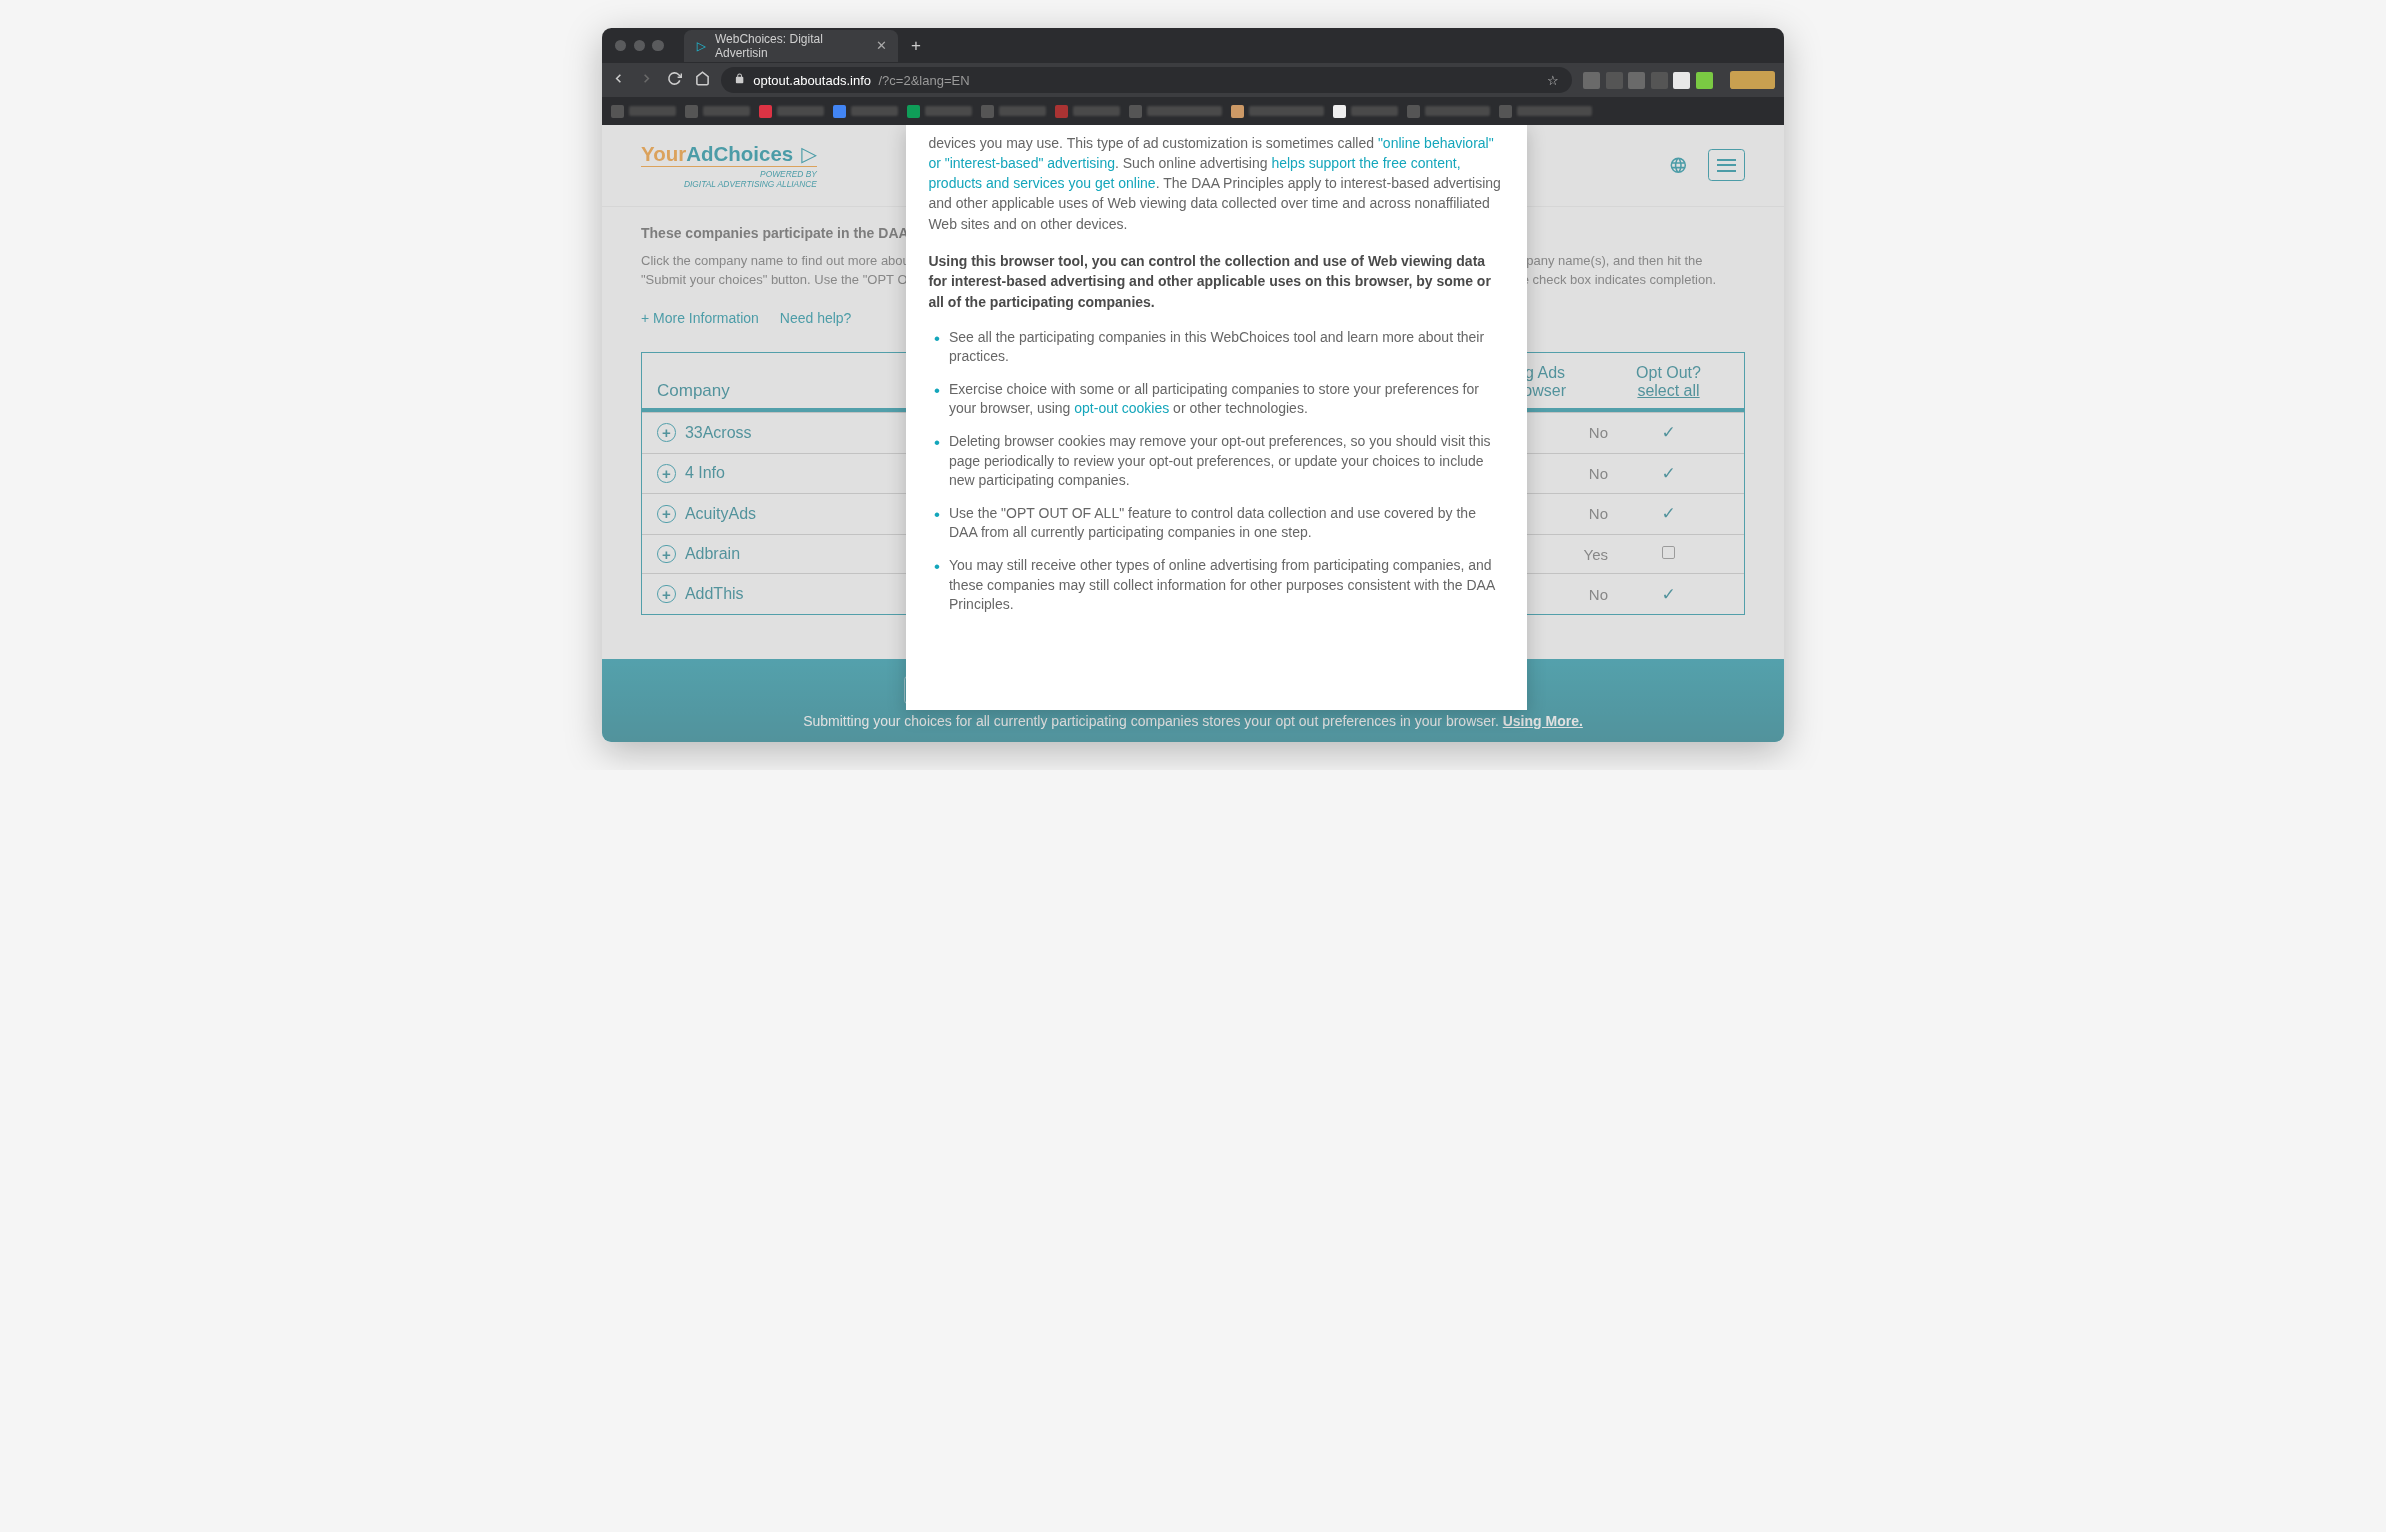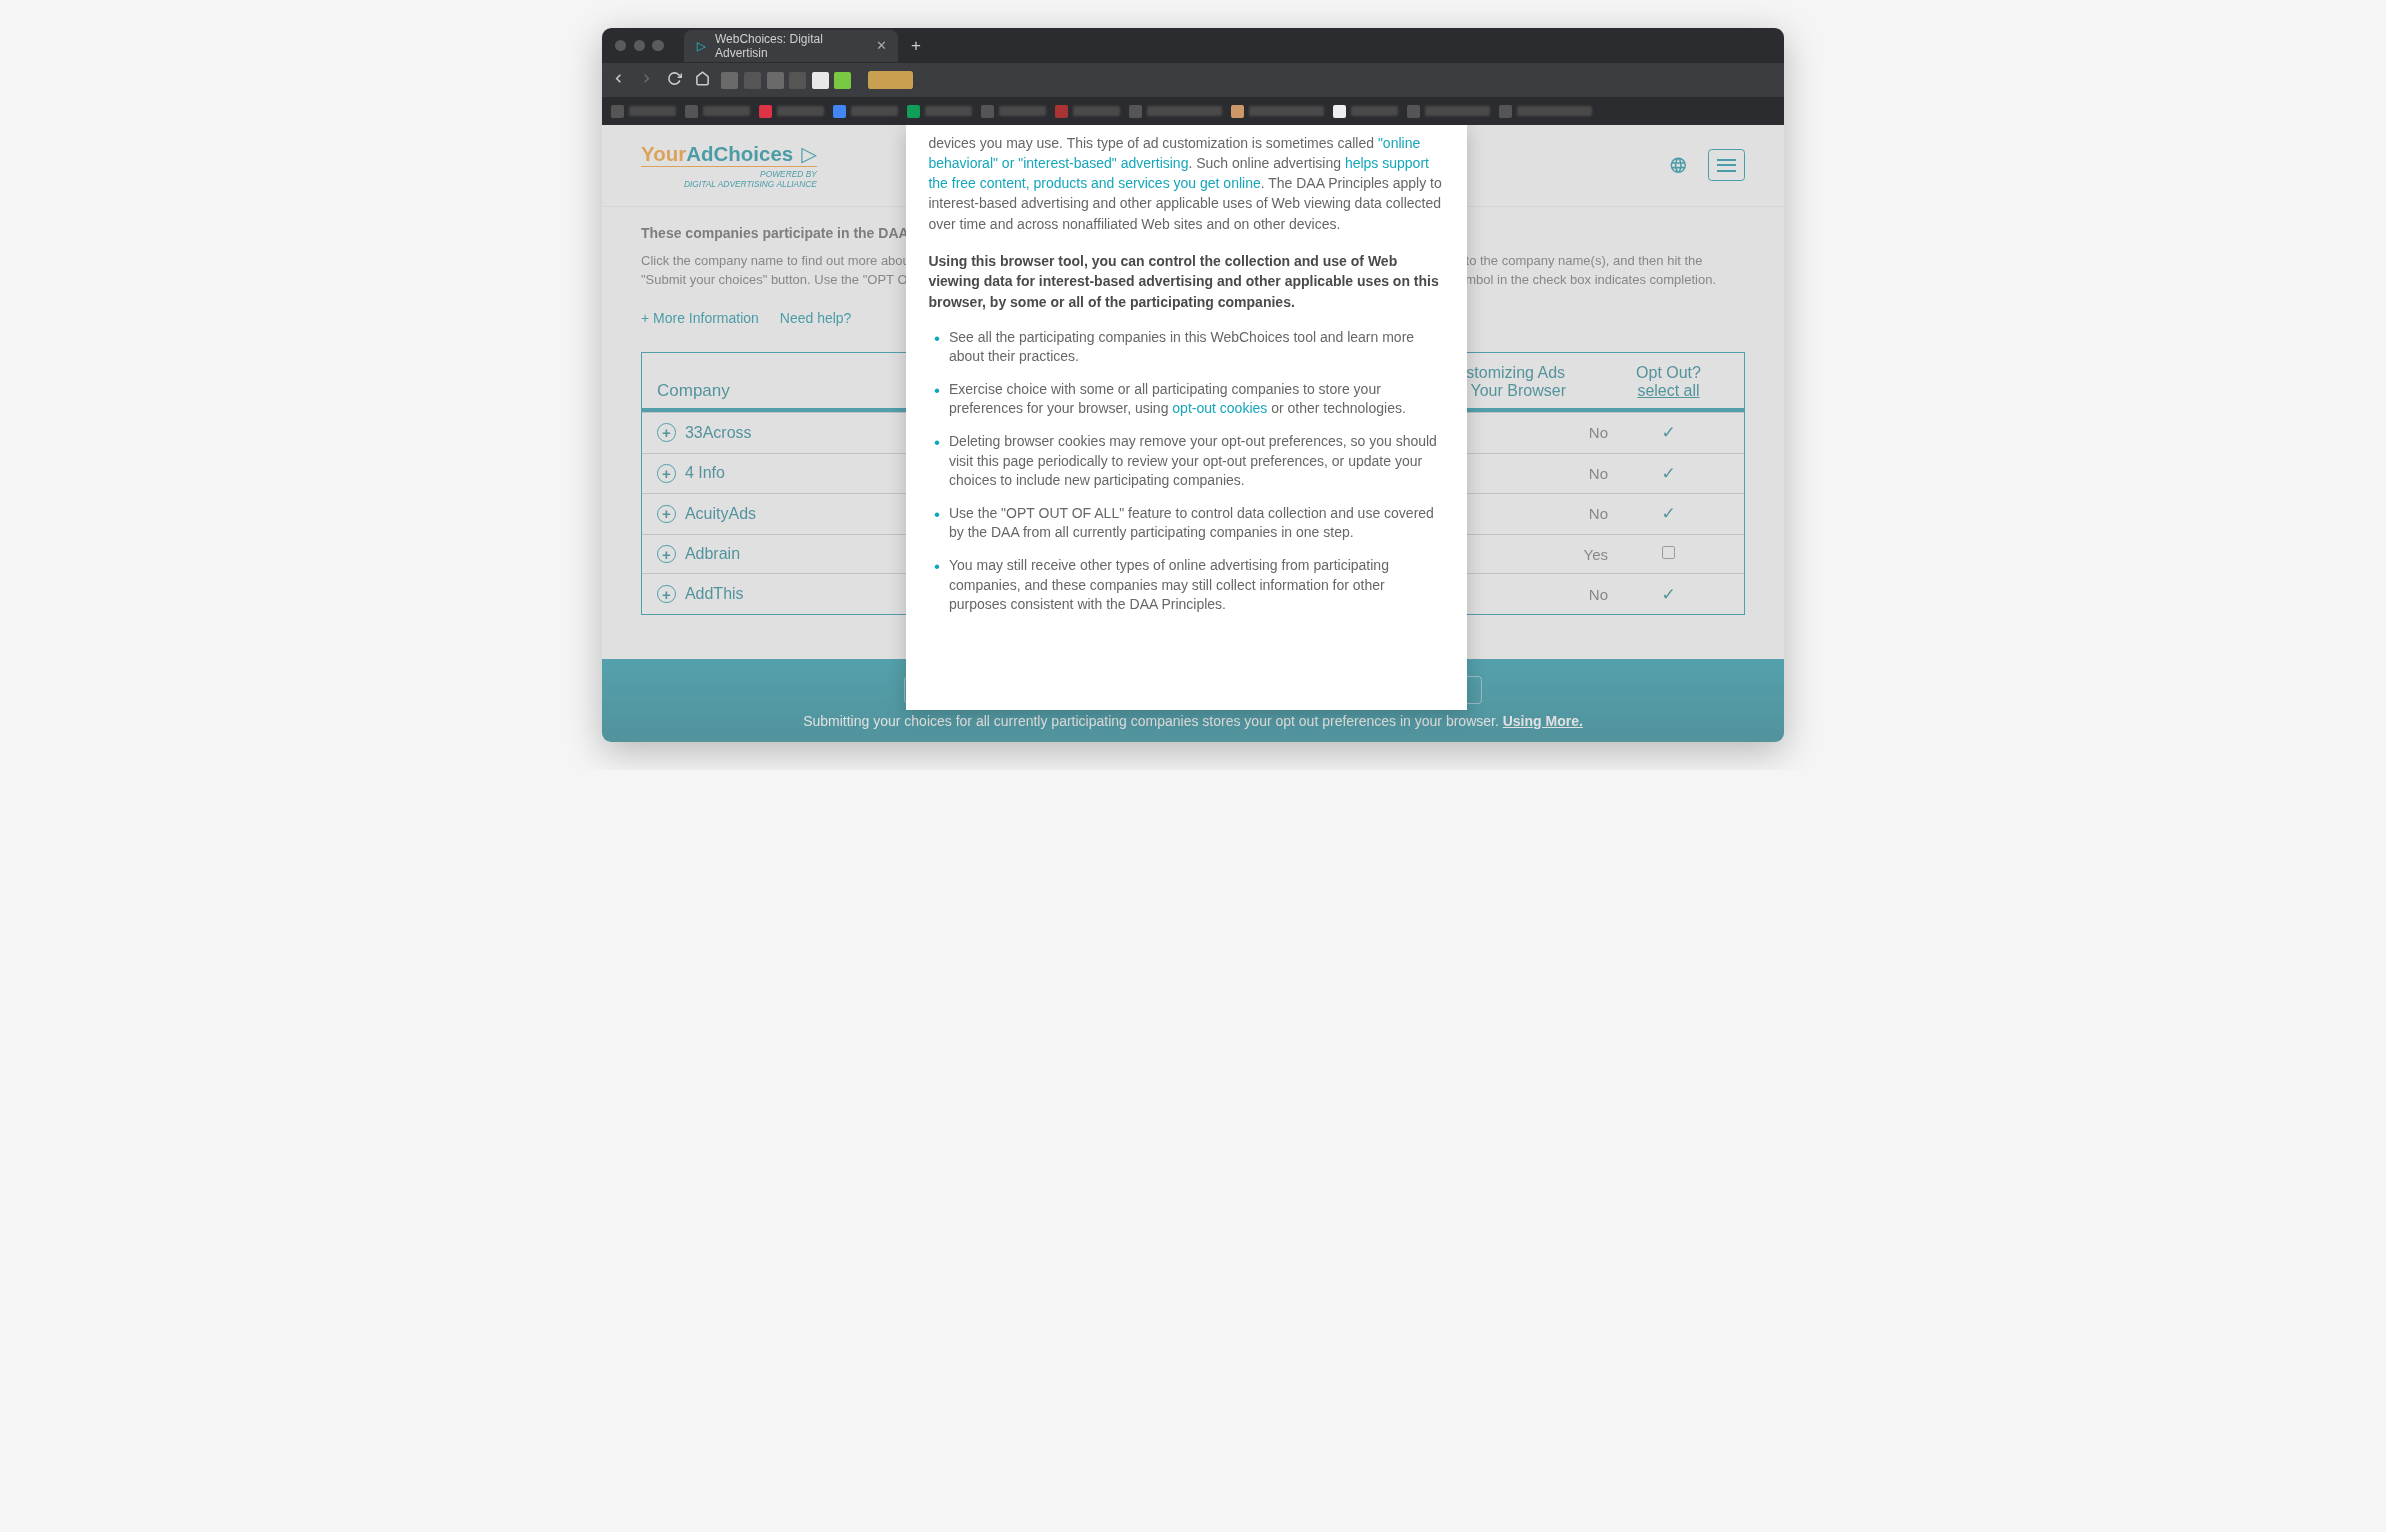--- a/index.html
+++ b/index.html
@@ -173,21 +173,21 @@
 
 .dim {
   position: absolute;
   inset: 0;
   background: rgba(180,180,180,0.42);
 }
 .modal {
   position: absolute;
   top: 0;
   left: 304px;
-  width: 561px;
+  width: 621px;
   height: 585px;
   background: #fff;
   box-shadow: 0 3.7px 18.6px rgba(0,0,0,0.2);
   padding: 0 22.4px 18.6px;
   overflow: hidden;
   color: #555;
 }
 .modal p { font-size: 14px; line-height: 1.45; color: #666; margin-top: 7.5px;}
 .modal .link { color: #14a6bb; cursor:pointer;}
 .modal .boldp { font-weight: 700; color: #4a4a4a; margin-top: 17px; }
@@ -239,20 +239,30 @@
             <path d="M23 4v6h-6"></path>
             <path d="M20.49 15a9 9 0 1 1-2.12-9.36L23 10"></path>
           </svg>
       </span>
       <span>
         <svg width="15" height="15" viewBox="0 0 24 24" fill="none" stroke="currentColor" stroke-width="2.5">
             <path d="M3 9l9-7 9 7v11a2 2 0 0 1-2 2H5a2 2 0 0 1-2-2z"></path>
           </svg>
       </span>
     </div>
+    <div class="addrbar">
+      <span class="lock">
+        <svg width="11.2" height="11.2" viewBox="0 0 24 24" fill="currentColor">
+            <path d="M18 8h-1V6a5 5 0 0 0-10 0v2H6a2 2 0 0 0-2 2v10a2 2 0 0 0 2 2h12a2 2 0 0 0 2-2V10a2 2 0 0 0-2-2zM9 6a3 3 0 0 1 6 0v2H9z"></path>
+          </svg>
+      </span>
+      <span class="host">optout.aboutads.info</span>
+        <span class="path">/?c=2&amp;lang=EN</span>
+      <span class="star">☆</span>
+    </div>
     <div class="exts">
       <div class="ext b1"></div>
       <div class="ext"></div>
       <div class="ext b1"></div>
       <div class="ext"></div>
       <div class="ext b2"></div>
       <div class="ext b3"></div>
     </div>
     <div class="profile"></div>
   </div>

